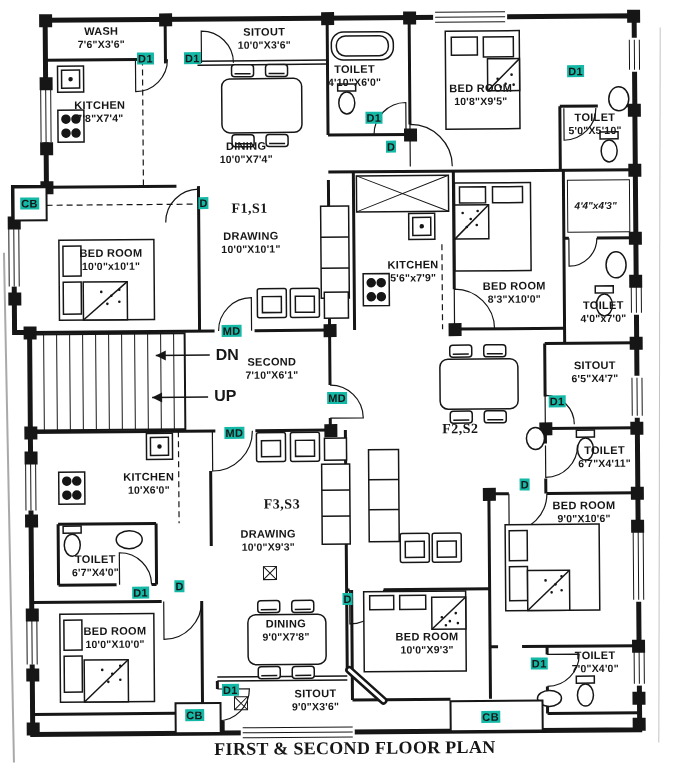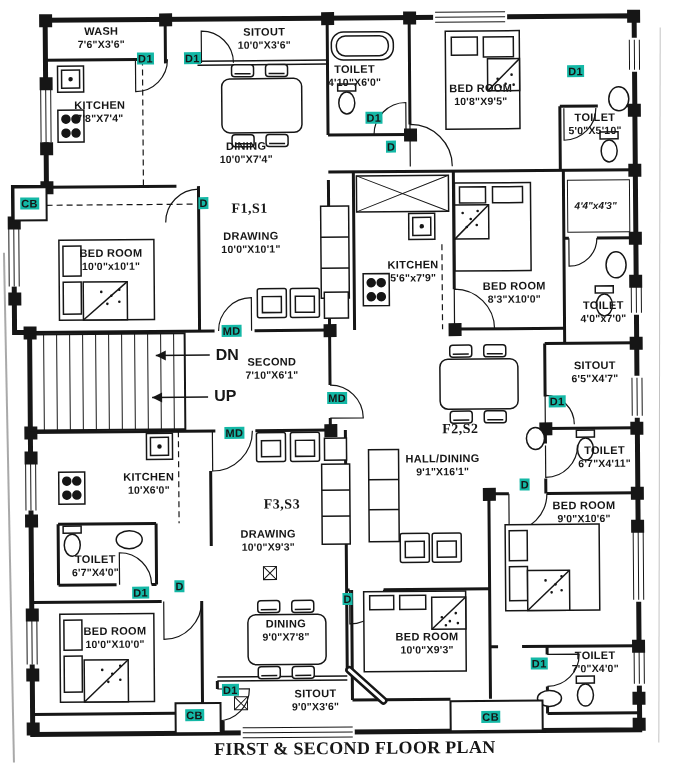--- a/index.html
+++ b/index.html
@@ -399,24 +399,20 @@
 <div class="bi" style="left:597px;top:202px">4'4"x4'3"</div>
 <div class="rm" style="left:604px;top:300px">
         <span class="rn">TOILET</span>
         <span class="rd">4'0"x7'0"</span>
       </div>
 <div class="rm" style="left:272px;top:354px">
         <span class="rn">SECOND</span>
         <span class="rd">7'10"X6'1"</span>
       </div>
 <div class="ul" style="left:460px;top:422px">F2,S2</div>
-<div class="rm" style="left:442px;top:452px">
-        <span class="rn">HALL/DINING</span>
-        <span class="rd">9'1"X16'1"</span>
-      </div>
 <div class="rm" style="left:595px;top:360px">
         <span class="rn">SITOUT</span>
         <span class="rd">6'5"X4'7"</span>
       </div>
 <div class="rm" style="left:604px;top:445px">
         <span class="rn">TOILET</span>
         <span class="rd">6'7"X4'11"</span>
       </div>
 <div class="rm" style="left:148px;top:468px">
         <span class="rn">KITCHEN</span>

